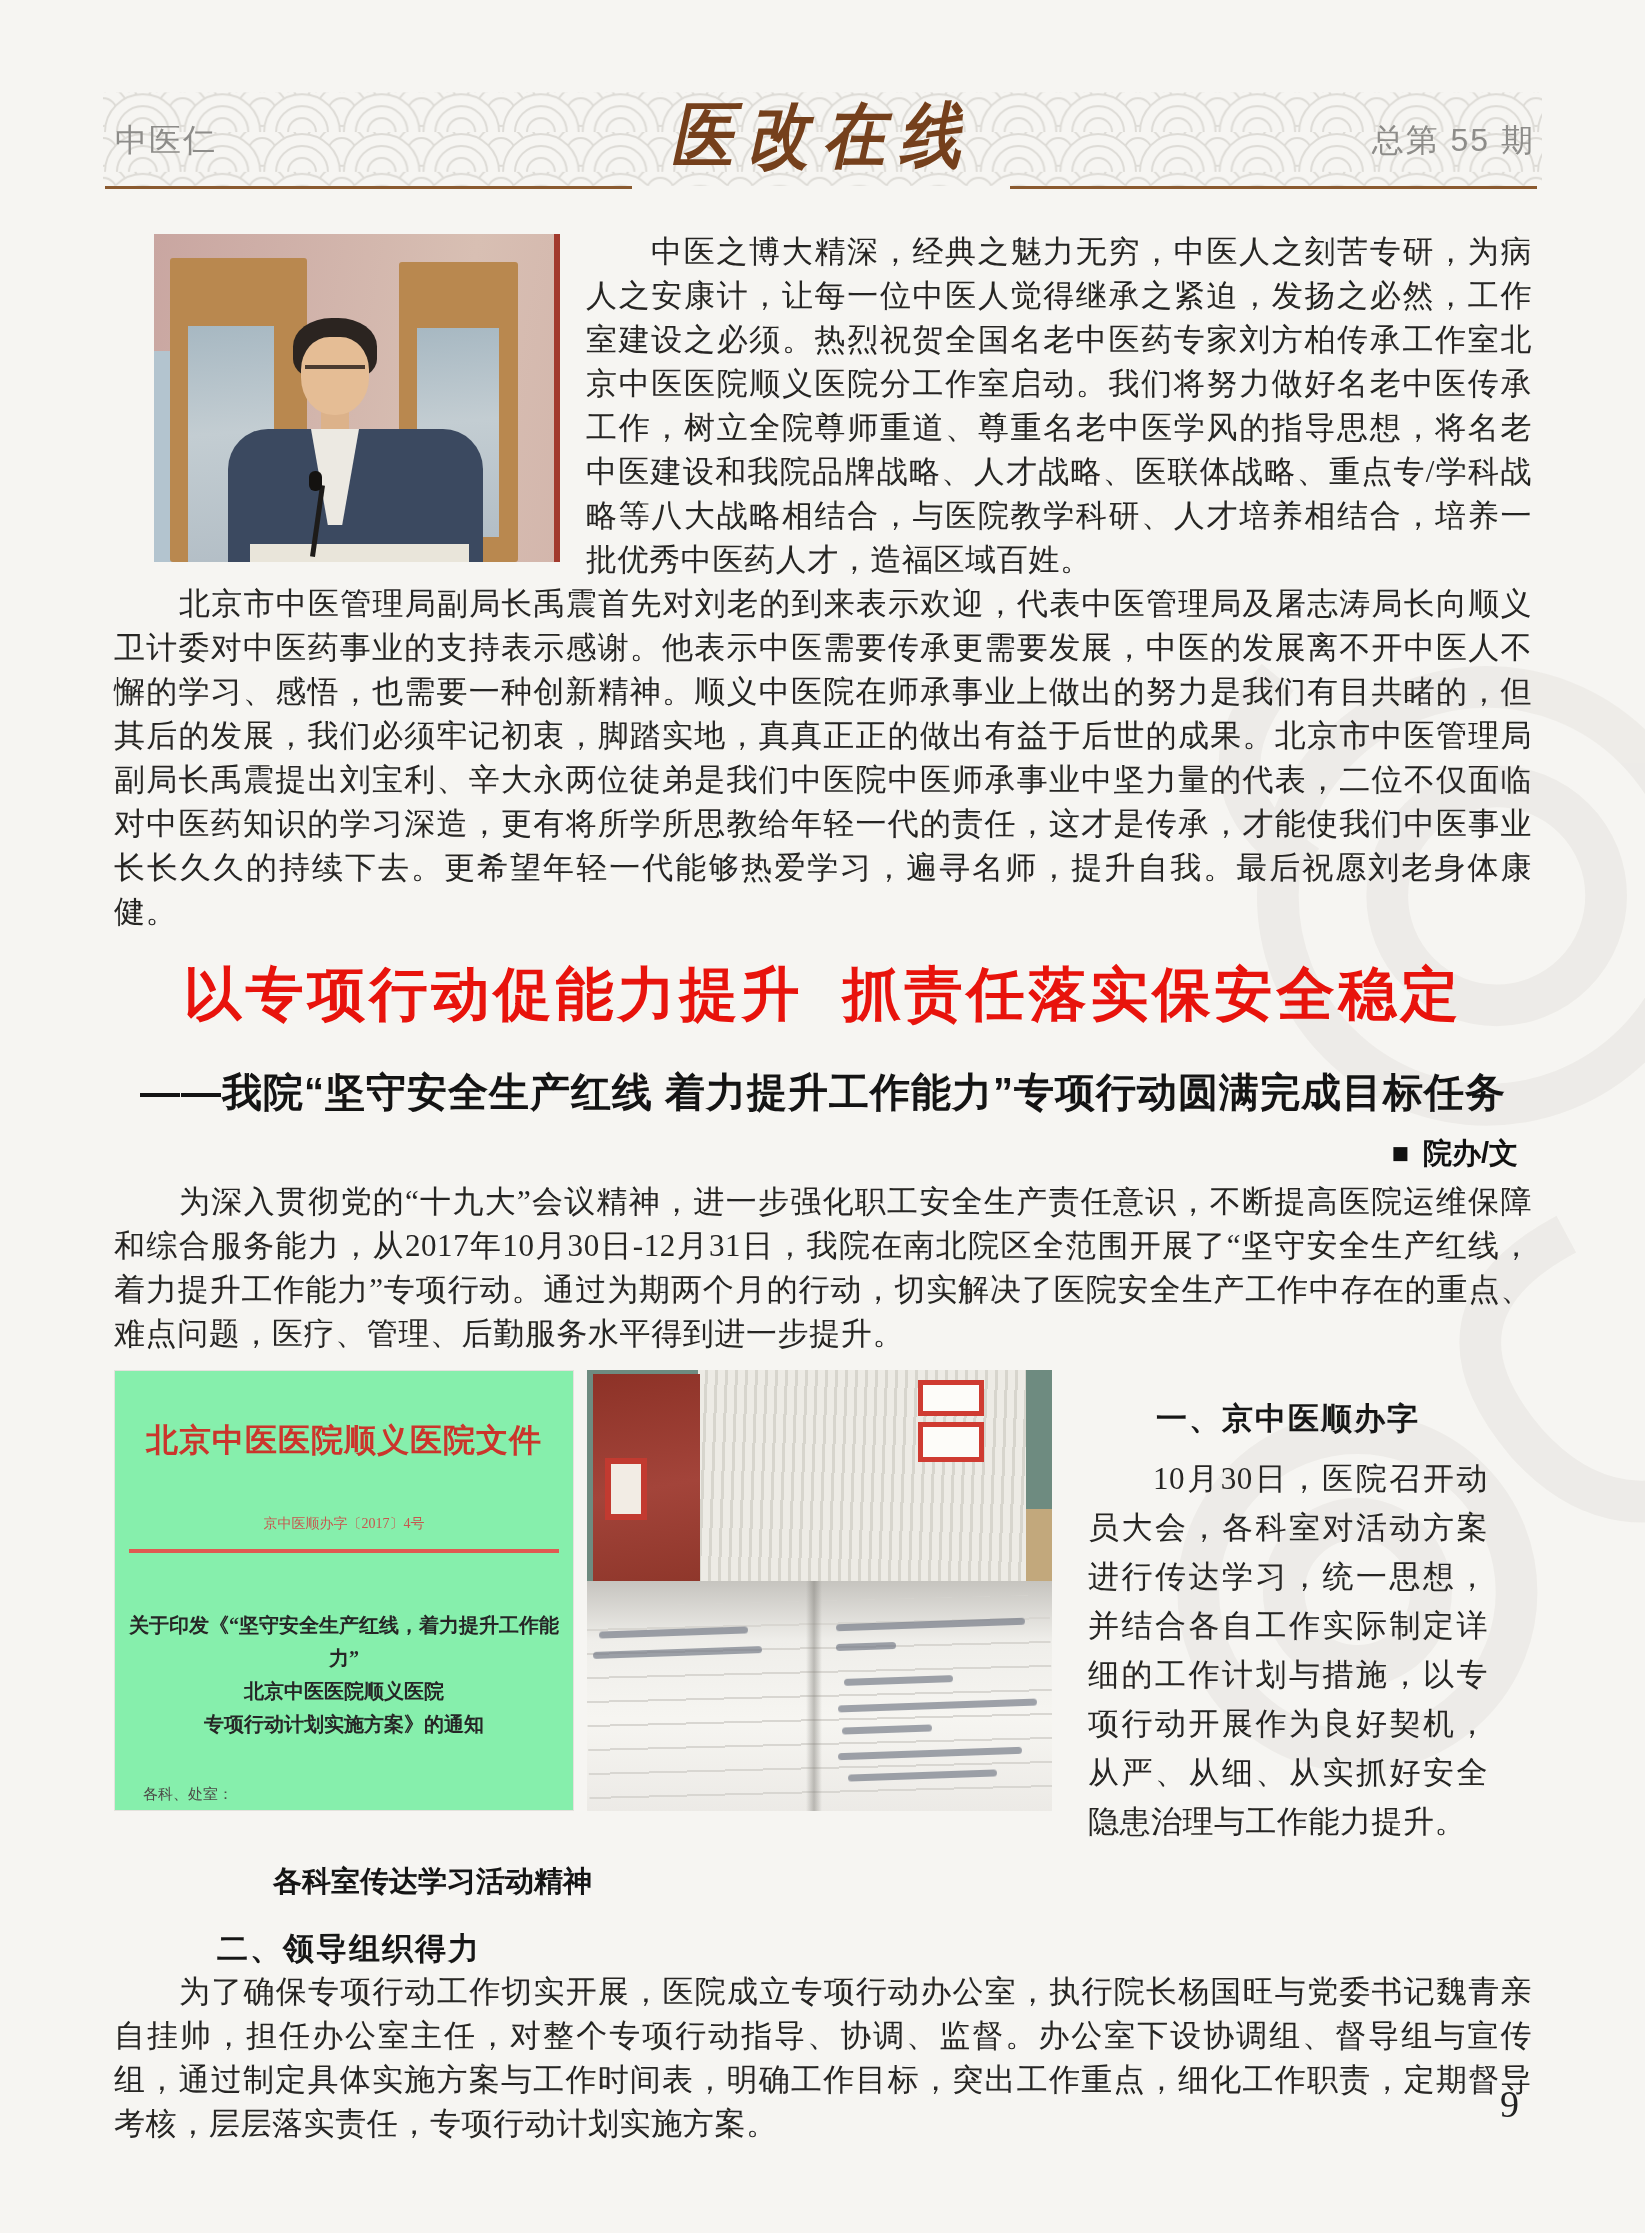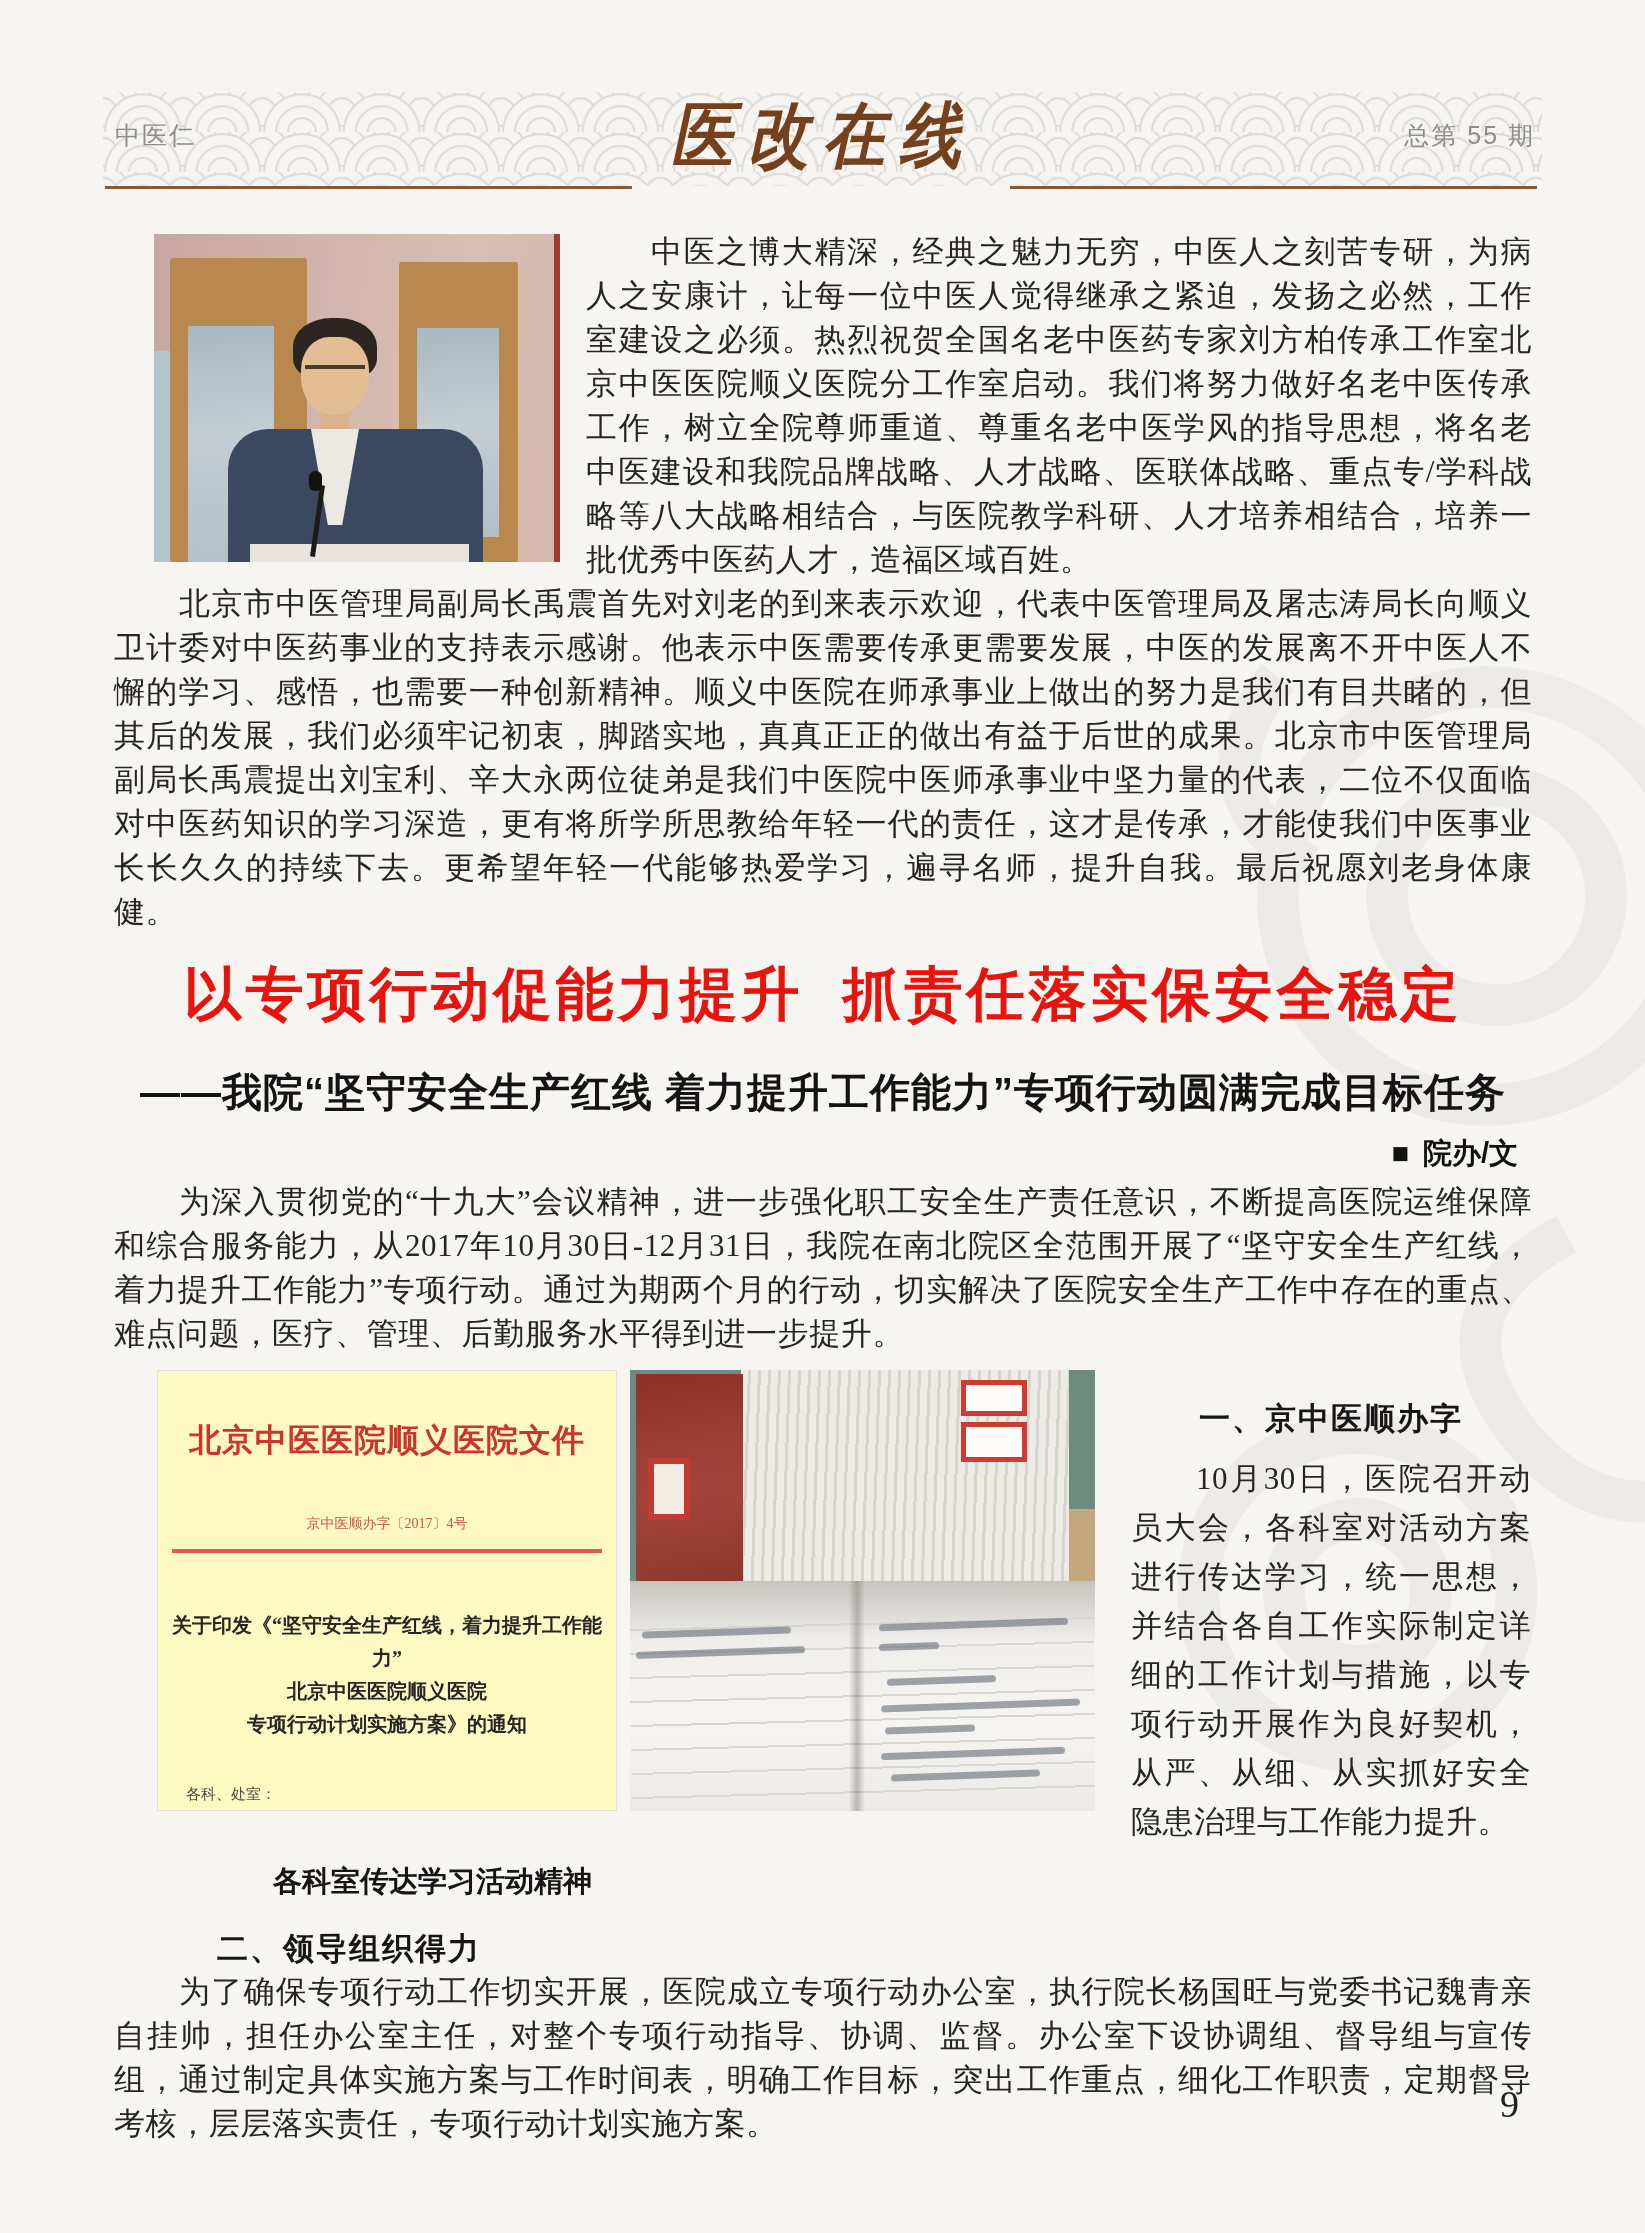--- a/index.html
+++ b/index.html
@@ -4,21 +4,21 @@
 <style>
   html,body{margin:0;padding:0;background:#e9e7e3;}
   .page{
     position:relative; width:1646px; height:2234px; margin:0 auto;
     background:#f6f5f2; overflow:hidden;
     font-family:"Liberation Serif","DejaVu Serif",serif; color:#2b2a28;
   }
   
   .hdr-band{position:absolute; left:103px; top:92px; width:1439px; height:94px;}
   .hdr-label{position:absolute; top:119px; font-family:"Liberation Sans","DejaVu Sans",sans-serif;
-    font-size:25px; color:#8d8c89; letter-spacing:2px;}
+    font-size:32px; color:#8d8c89; letter-spacing:2px;}
   .hdr-label.left{left:115px;}
   .hdr-label.right{right:111px;}
   .hdr-rule{position:absolute; top:186px; height:3px; background:#8a5a30;}
   .hdr-rule.left{left:105px; width:527px;}
   .hdr-rule.right{right:109px; width:527px;}
   .hdr-title{
     position:absolute; top:88px; left:0; width:100%; text-align:center;
     font-family:"DejaVu Serif","Liberation Serif",serif;
     font-size:62px; font-weight:bold; font-style:italic; color:#75401c;
     letter-spacing:14px; transform:scaleY(1.15); transform-origin:top center;
@@ -63,21 +63,21 @@
     font-size:58px; letter-spacing:4px; color:#e8130c;}
   .subtitle{margin:26px auto 0; width:98%; text-align:center;
     font-family:"Liberation Sans","DejaVu Sans",sans-serif; font-weight:bold;
     font-size:40px; line-height:64px; letter-spacing:1px; color:#141414;}
   .byline{margin:10px 14px 6px 0; text-align:right;
     font-family:"Liberation Sans","DejaVu Sans",sans-serif; font-weight:bold;
     font-size:29px; color:#111;}
   .byline .marker{margin-right:14px;}
   
   .photo-row{display:flex; margin-top:14px;}
-  .doc-photo{width:460px; height:441px; margin-left:43px; background:#fef9c3;
+  .doc-photo{width:460px; height:441px; background:#86efac;
     border:1px solid #e4e2dd; box-sizing:border-box; position:relative; overflow:hidden;}
   .doc-title{margin-top:48px; text-align:center; font-weight:bold; font-size:32px;
     color:#cb352c; letter-spacing:1px; filter:blur(0.4px);}
   .doc-no{margin-top:52px; text-align:center; font-size:14px; color:#c8554e; filter:blur(0.5px);}
   .doc-rule{margin:16px 14px 0; height:4px; background:#e05a52;}
   .doc-head{margin-top:56px; text-align:center; font-weight:bold; font-size:20px;
     line-height:33px; color:#262626; filter:blur(0.5px);}
   .doc-salu{margin:44px 0 0 28px; font-size:15px; color:#4c4a47; filter:blur(0.4px);}
   .doc-body{margin:12px 28px 0; font-size:15px; line-height:26px; color:#57544f;
     text-align:justify; filter:blur(0.5px);}

